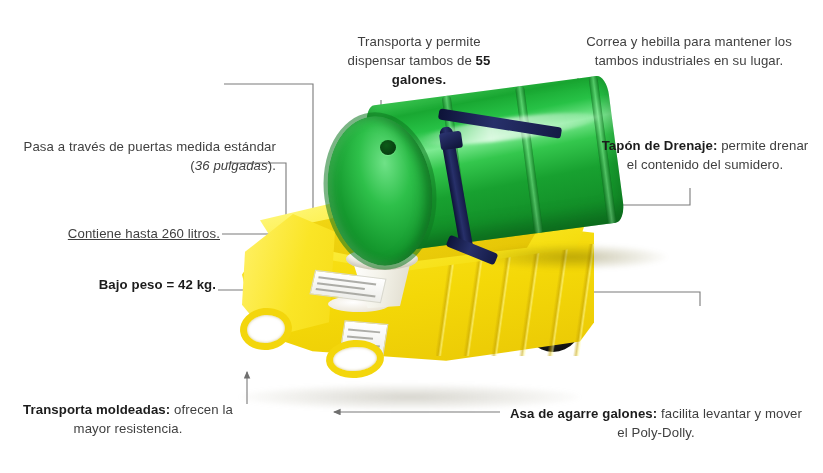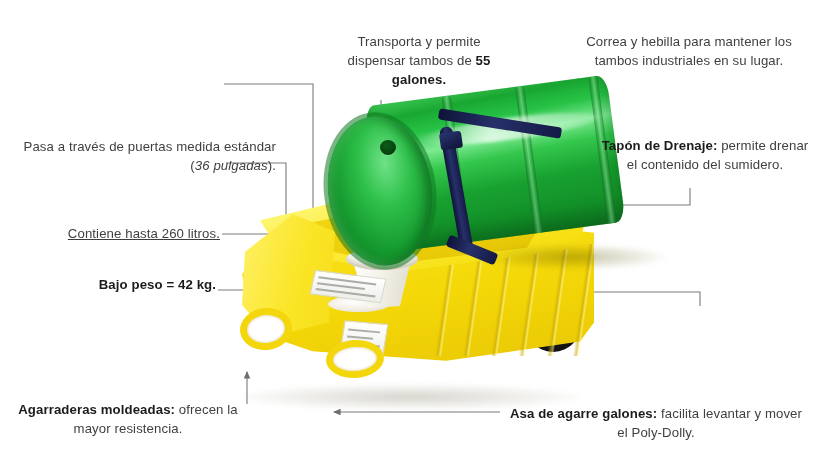--- a/index.html
+++ b/index.html
@@ -315,21 +315,21 @@
 
   <div class="callout t-right" style="left:20px; top:224px; width:200px;text-decoration:underline;">
     <span>Contiene hasta 260 litros.</span>
   </div>
 
   <div class="callout t-right" style="left:20px; top:275px; width:196px;">
     <b>Bajo peso = 42 kg.</b>
   </div>
 
   <div class="callout t-center" style="left:12px; top:400px; width:232px;">
-    <b>Agarraderas moldeadas:</b><span> ofrecen la mayor resistencia.</span>
+    <b>Transporta moldeadas:</b><span> ofrecen la mayor resistencia.</span>
   </div>
 
   <div class="callout t-center" style="left:340px; top:32px; width:158px;">
     <span>Transporta y permite dispensar tambos de </span><b>55 galones.</b>
   </div>
 
   <div class="callout t-center" style="left:564px; top:32px; width:250px;">
     <span>Correa y hebilla para mantener los tambos industriales en su lugar.</span>
   </div>
 

